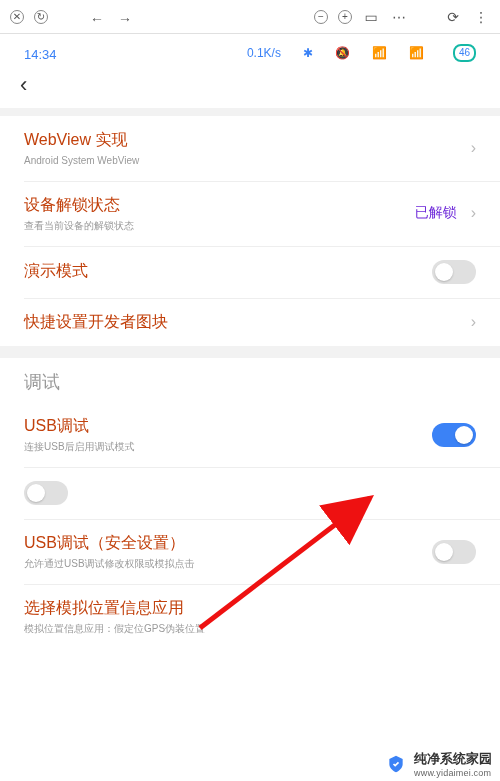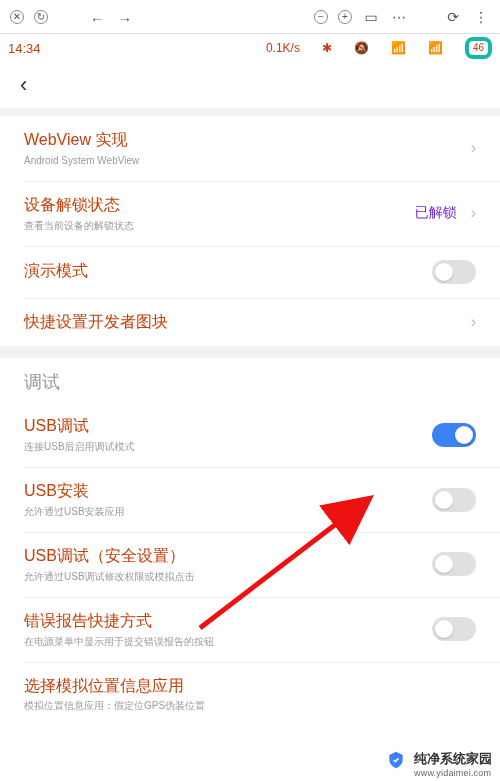--- a/index.html
+++ b/index.html
@@ -5,23 +5,23 @@
   * { box-sizing: border-box; margin: 0; padding: 0; }
   html, body { width: 500px; height: 781px; overflow: hidden; font-family: -apple-system, "Helvetica Neue", Arial, "PingFang SC", "Microsoft YaHei", sans-serif; background: #fff; }
   
   .chrome-bar { height: 34px; display: flex; align-items: center; padding: 0 10px; gap: 10px; border-bottom: 1px solid #e0e0e0; color: #555; }
   .chrome-bar .sp { flex: 1; }
   .chrome-bar .ic { width: 18px; height: 18px; display: inline-flex; align-items: center; justify-content: center; font-size: 14px; }
   .chrome-bar .circ { width: 14px; height: 14px; border: 1px solid #888; border-radius: 50%; position: relative; display: inline-flex; align-items: center; justify-content: center; font-size: 10px; line-height: 1; }
   
   .phone { position: relative; width: 500px; height: 747px; background: #fff; display: flex; flex-direction: column; }
   
-  .statusbar { height: 28px; display: flex; align-items: center; padding: 0 8px; font-size: 13px; color: #c2410c; }
+  .statusbar { height: 28px; display: flex; align-items: flex-end; padding: 0 24px; font-size: 13px; color: #3b82f6; }
   .statusbar .right { margin-left: auto; display: flex; align-items: center; gap: 22px; font-size: 12px; }
-  .batt { border: 4px solid #14b8a6; border-radius: 8px; padding: 0 4px; font-size: 10px; line-height: 14px; }
+  .batt { border: 2px solid #14b8a6; border-radius: 8px; padding: 0 4px; font-size: 10px; line-height: 14px; margin-left: 7px; }
   .sicon { display: inline-block; }
   
   .titlebar { height: 46px; display: flex; align-items: center; padding: 0 20px; position: relative; }
   .back { font-size: 22px; color: #333; width: 24px; }
   .title { position: absolute; left: 0; right: 0; text-align: center; font-size: 19px; color: #222; font-weight: 500; pointer-events: none; }
   
   .content { flex: 1; overflow: hidden; position: relative; }
   .row { padding: 14px 24px; display: flex; align-items: center; position: relative; background: #fff; }
   .row + .row::before { content: ""; position: absolute; top: 0; left: 24px; right: 0; height: 1px; background: #eee; }
   .row .txt { flex: 1; min-width: 0; }
@@ -35,21 +35,21 @@
   
   .toggle { width: 44px; height: 24px; border-radius: 12px; position: relative; flex: none; }
   .toggle::after { content: ""; position: absolute; width: 18px; height: 18px; background: #fff; border-radius: 50%; top: 3px; box-shadow: 0 1px 2px rgba(0,0,0,.2); }
   .toggle.off { background: #e0e0e0; }
   .toggle.off::after { left: 3px; }
   .toggle.on { background: #3b82f6; }
   .toggle.on::after { right: 3px; }
   
   .arrow-svg { position: absolute; pointer-events: none; }
   
-  .watermark { position: absolute; right: 6px; bottom: 2px; display: flex; gap: 8px; font-size: 12px; color: #333; background: rgba(255,255,255,.85); padding: 1px 2px; }
+  .watermark { position: absolute; right: 6px; bottom: 2px; display: flex; align-items: center; gap: 8px; font-size: 12px; color: #333; background: rgba(255,255,255,.85); padding: 1px 2px; }
   .watermark .logo { width: 20px; height: 20px; position: relative; }
   .watermark .logo svg { width: 20px; height: 20px; }
   .watermark .cn { font-weight: 600; font-size: 13px; }
   .watermark .url { font-size: 9px; color: #666; letter-spacing: .2px; }
 </style>
 </head>
 <body>
 
 <div class="chrome-bar">
   <span class="ic circ">✕</span>
@@ -124,42 +124,31 @@
 
     <div class="row">
       <div class="txt">
         <div class="label">USB调试</div>
         <div class="sub">连接USB后启用调试模式</div>
       </div>
       <div class="toggle on"></div>
     </div>
 
     <div class="row">
-      <div class="txt">
-        <div class="label">USB安装</div>
-        <div class="sub">允许通过USB安装应用</div>
-      </div>
       <div class="toggle off"></div>
     </div>
 
     <div class="row">
       <div class="txt">
         <div class="label">USB调试（安全设置）</div>
         <div class="sub">允许通过USB调试修改权限或模拟点击</div>
       </div>
       <div class="toggle off"></div>
     </div>
 
-    <div class="row">
-      <div class="txt">
-        <div class="label">错误报告快捷方式</div>
-        <div class="sub">在电源菜单中显示用于提交错误报告的按钮</div>
-      </div>
-      <div class="toggle off"></div>
-    </div>
 
     <div class="row">
       <div class="txt">
         <div class="label">选择模拟位置信息应用</div>
         <div class="sub">模拟位置信息应用：假定位GPS伪装位置</div>
       </div>
     </div>
 
     <svg class="arrow-svg" style="left:180px; top:370px; width:220px; height:160px;" viewBox="0 0 220 160">
       <defs>

